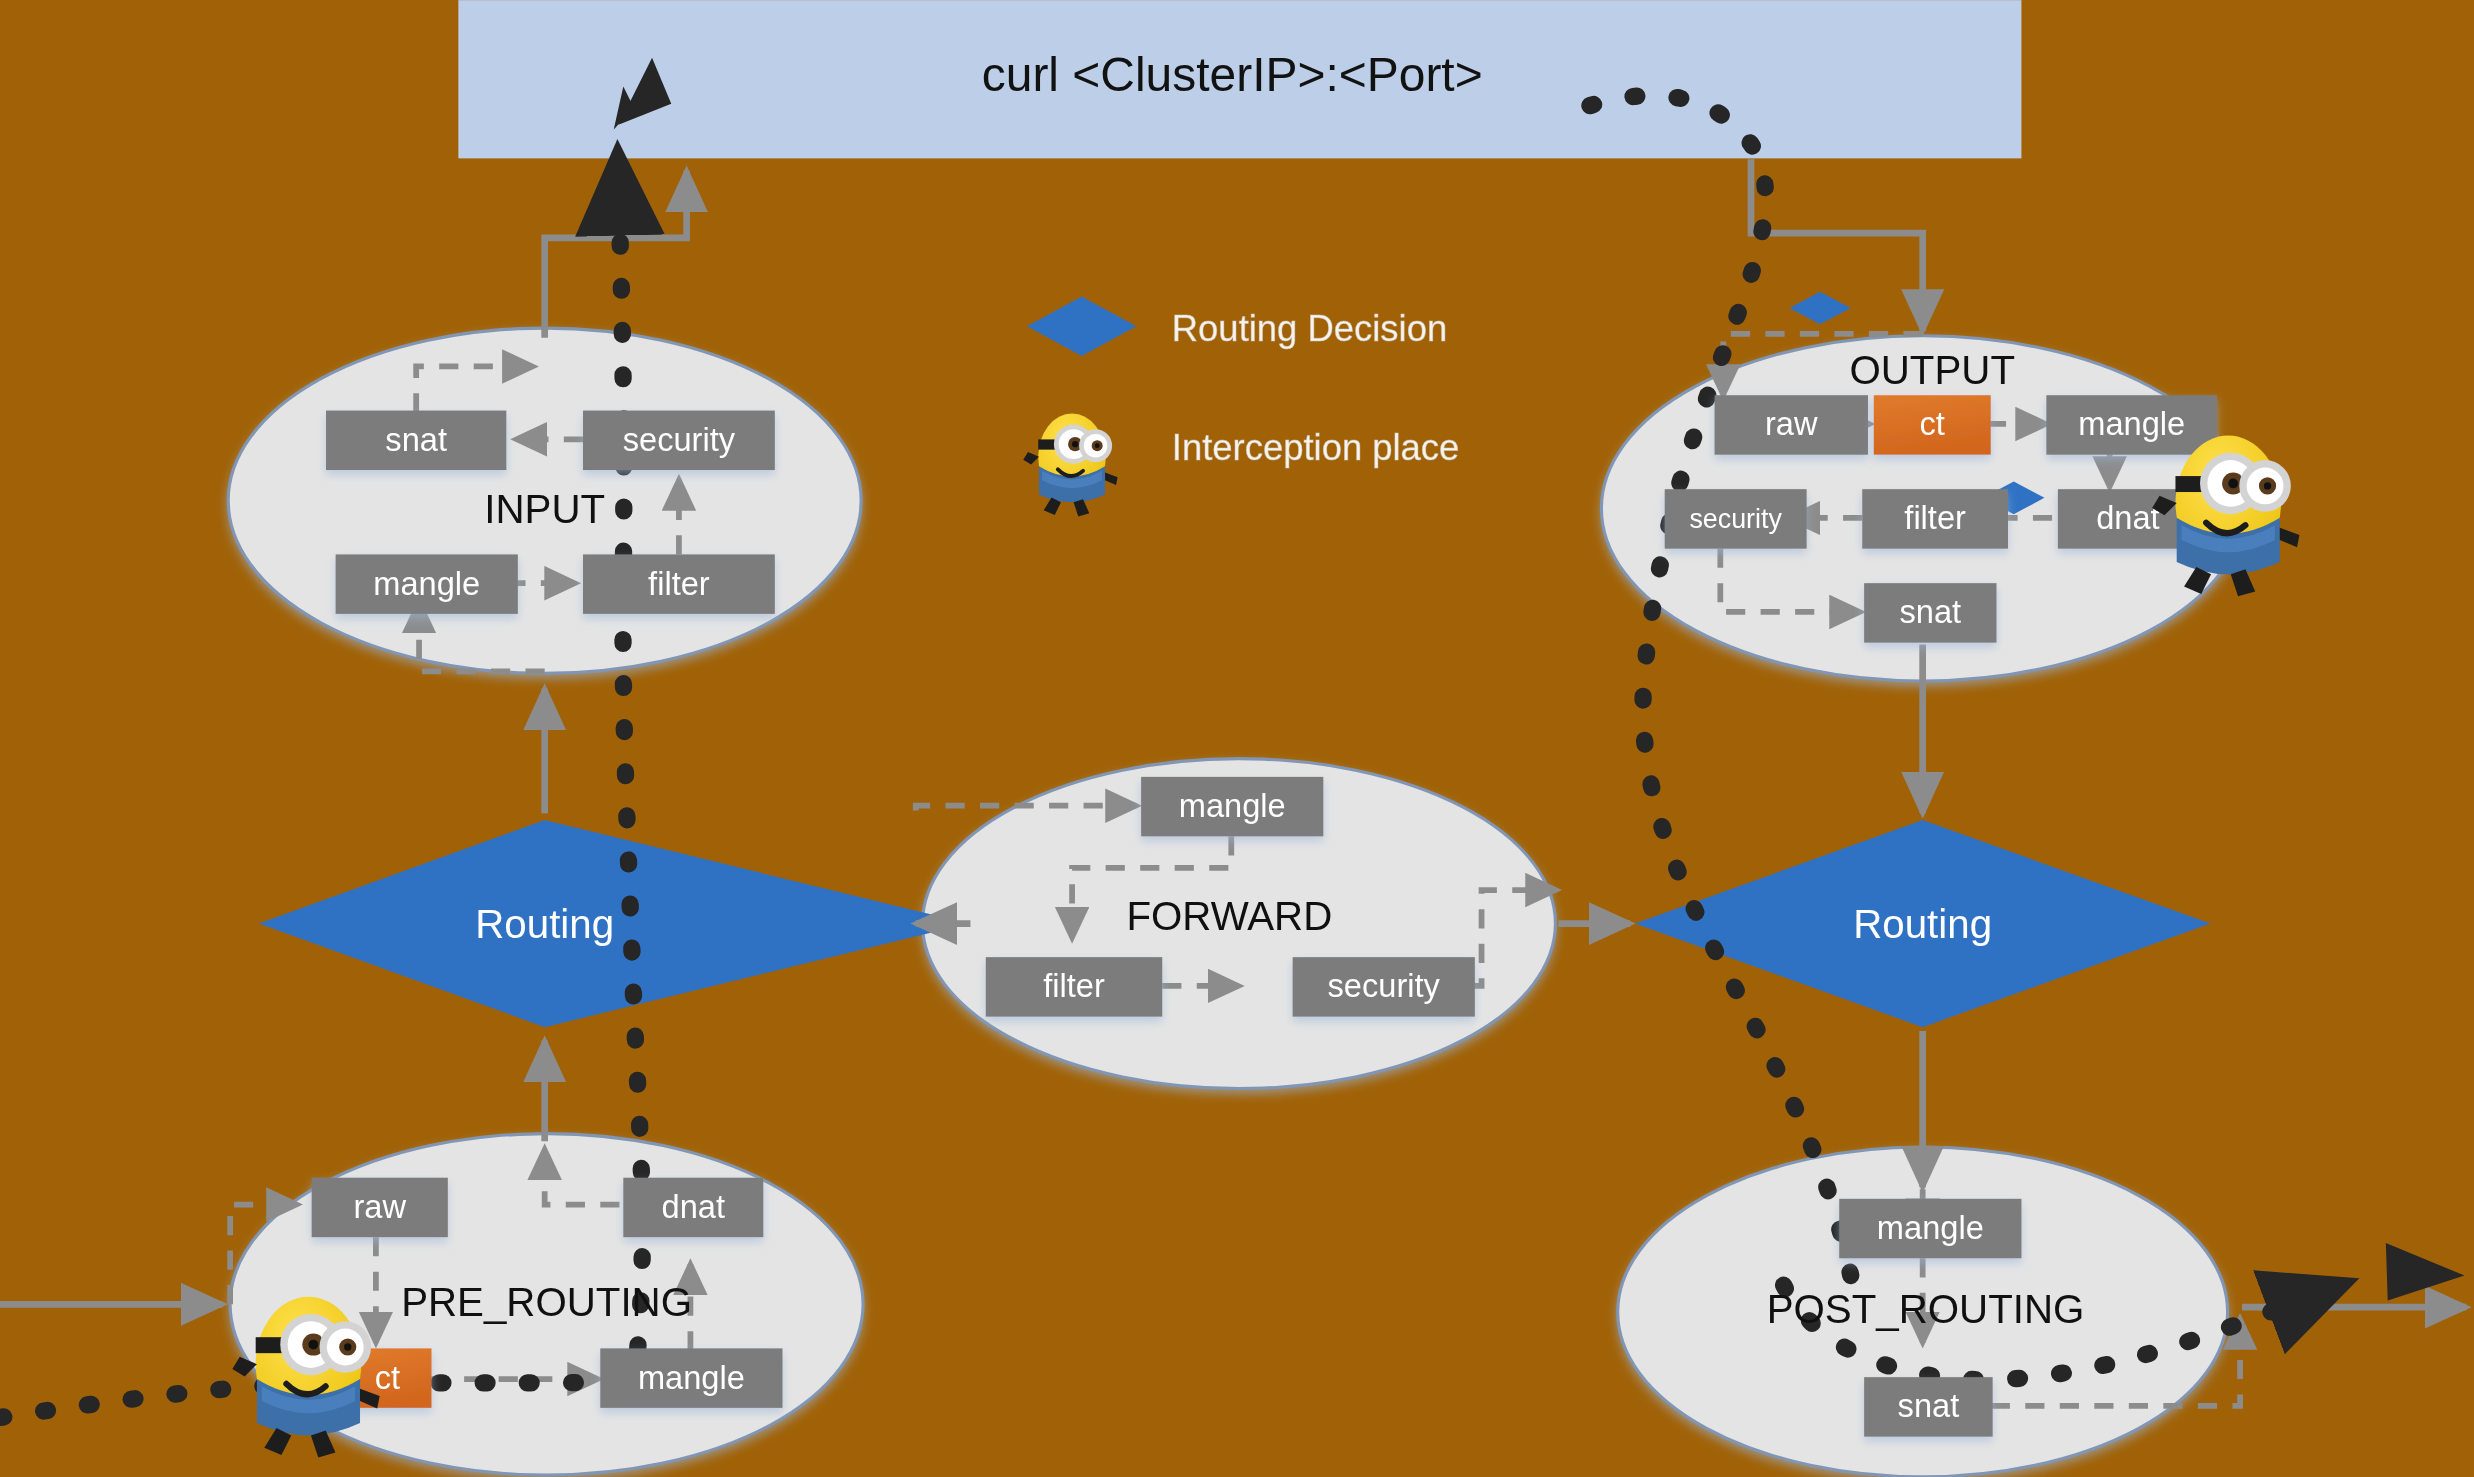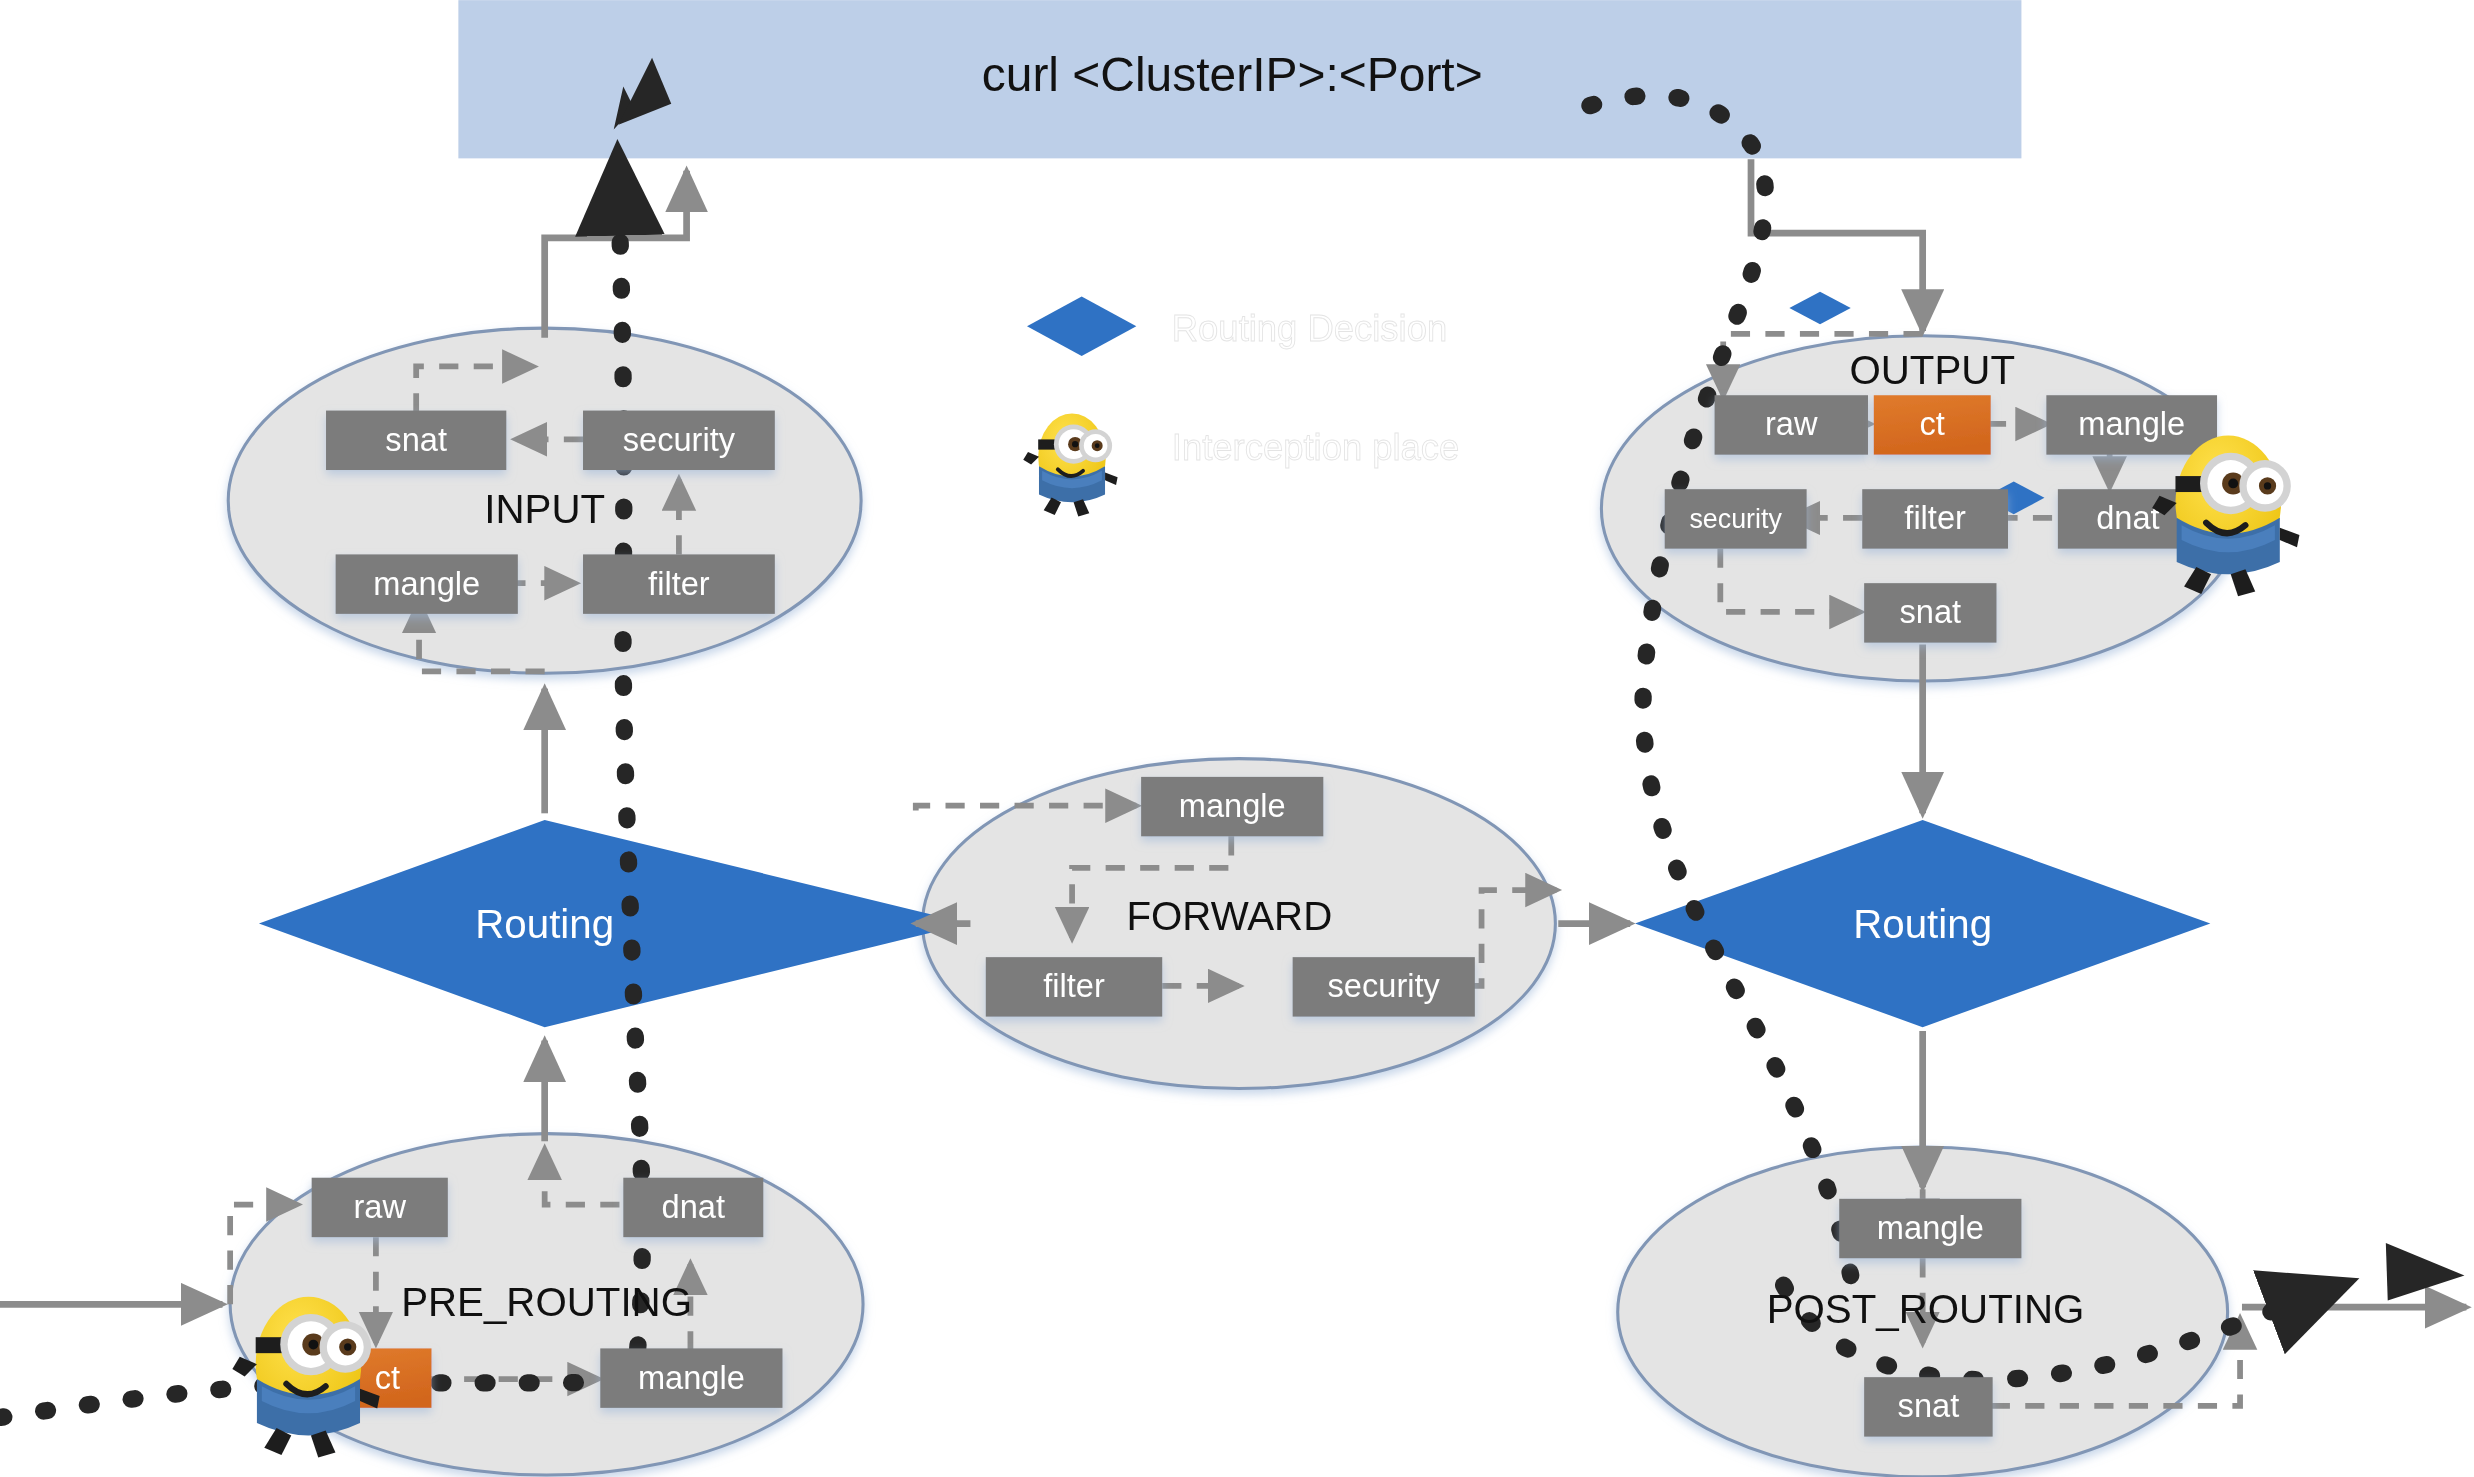--- a/index.html
+++ b/index.html
@@ -5,21 +5,21 @@
 <style>
   html, body {
     margin: 0;
     padding: 0;
     background: #000000;
   }
   #stage {
     position: relative;
     width: 2475px;
     height: 1478px;
-    background: #ffffff;
+    background: #a16207;
     overflow: hidden;
     font-family: "Liberation Sans", sans-serif;
   }
   #canvas {
     position: absolute;
     top: 0; left: 0;
     width: 2475px;
     height: 1478px;
   }
   .box-label, .chain-label, .banner-text, .legend-text, .diamond-label {

